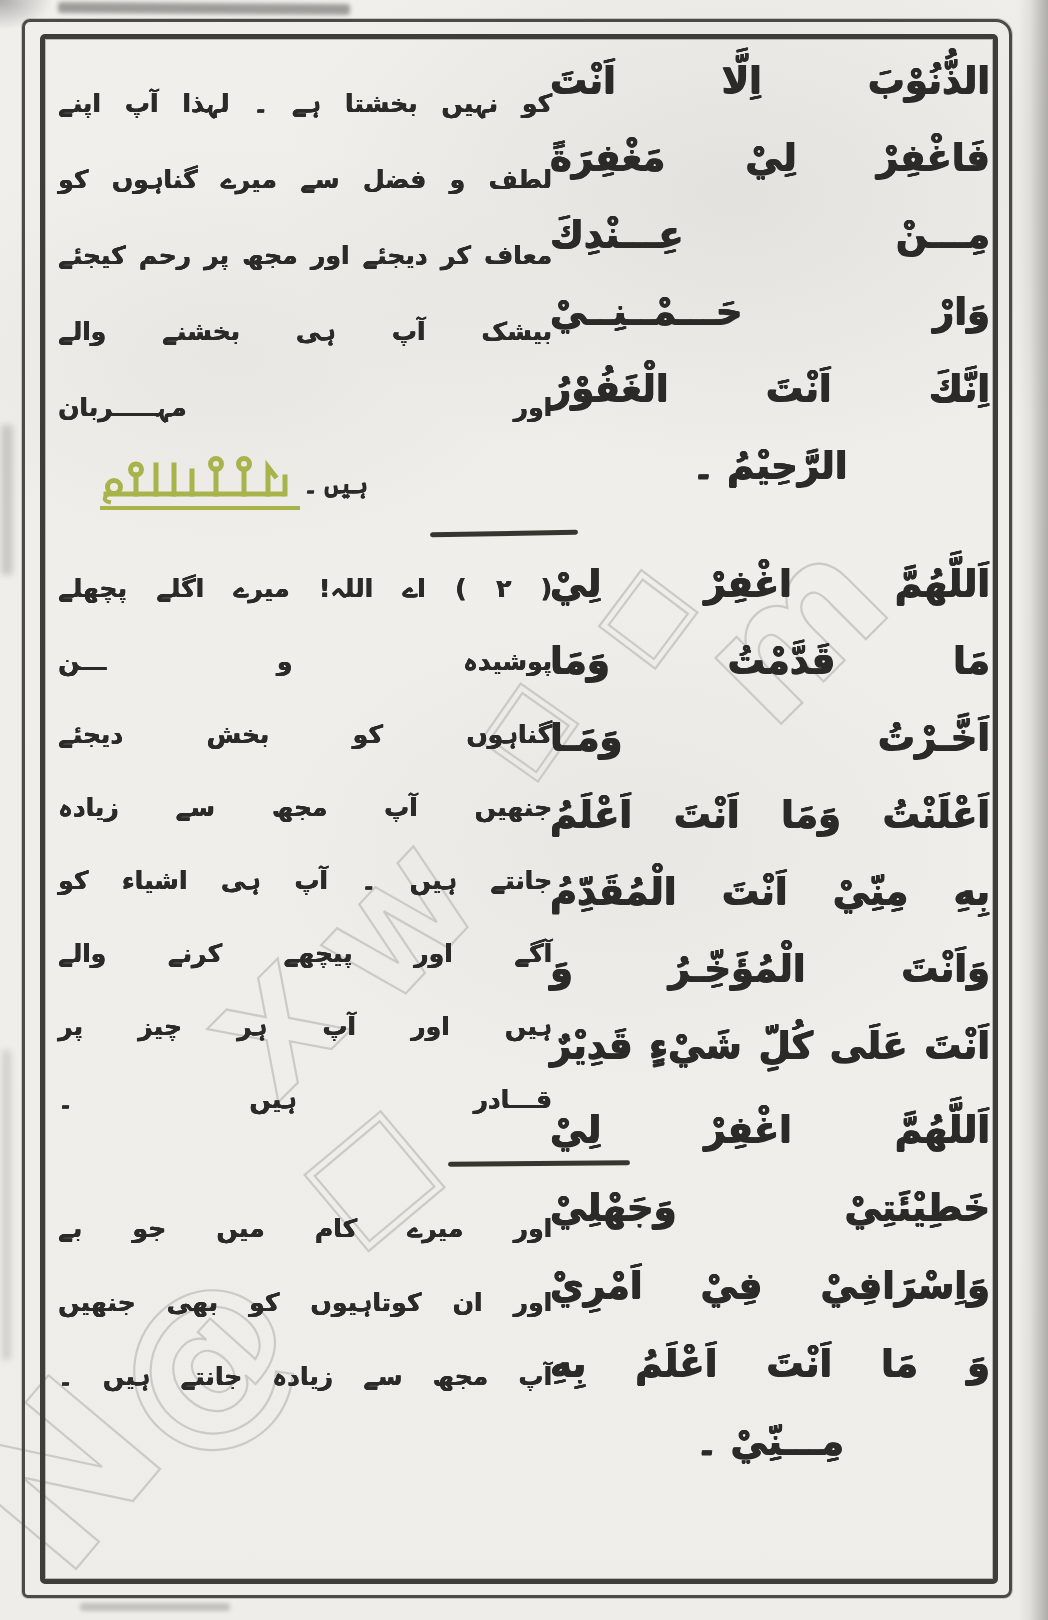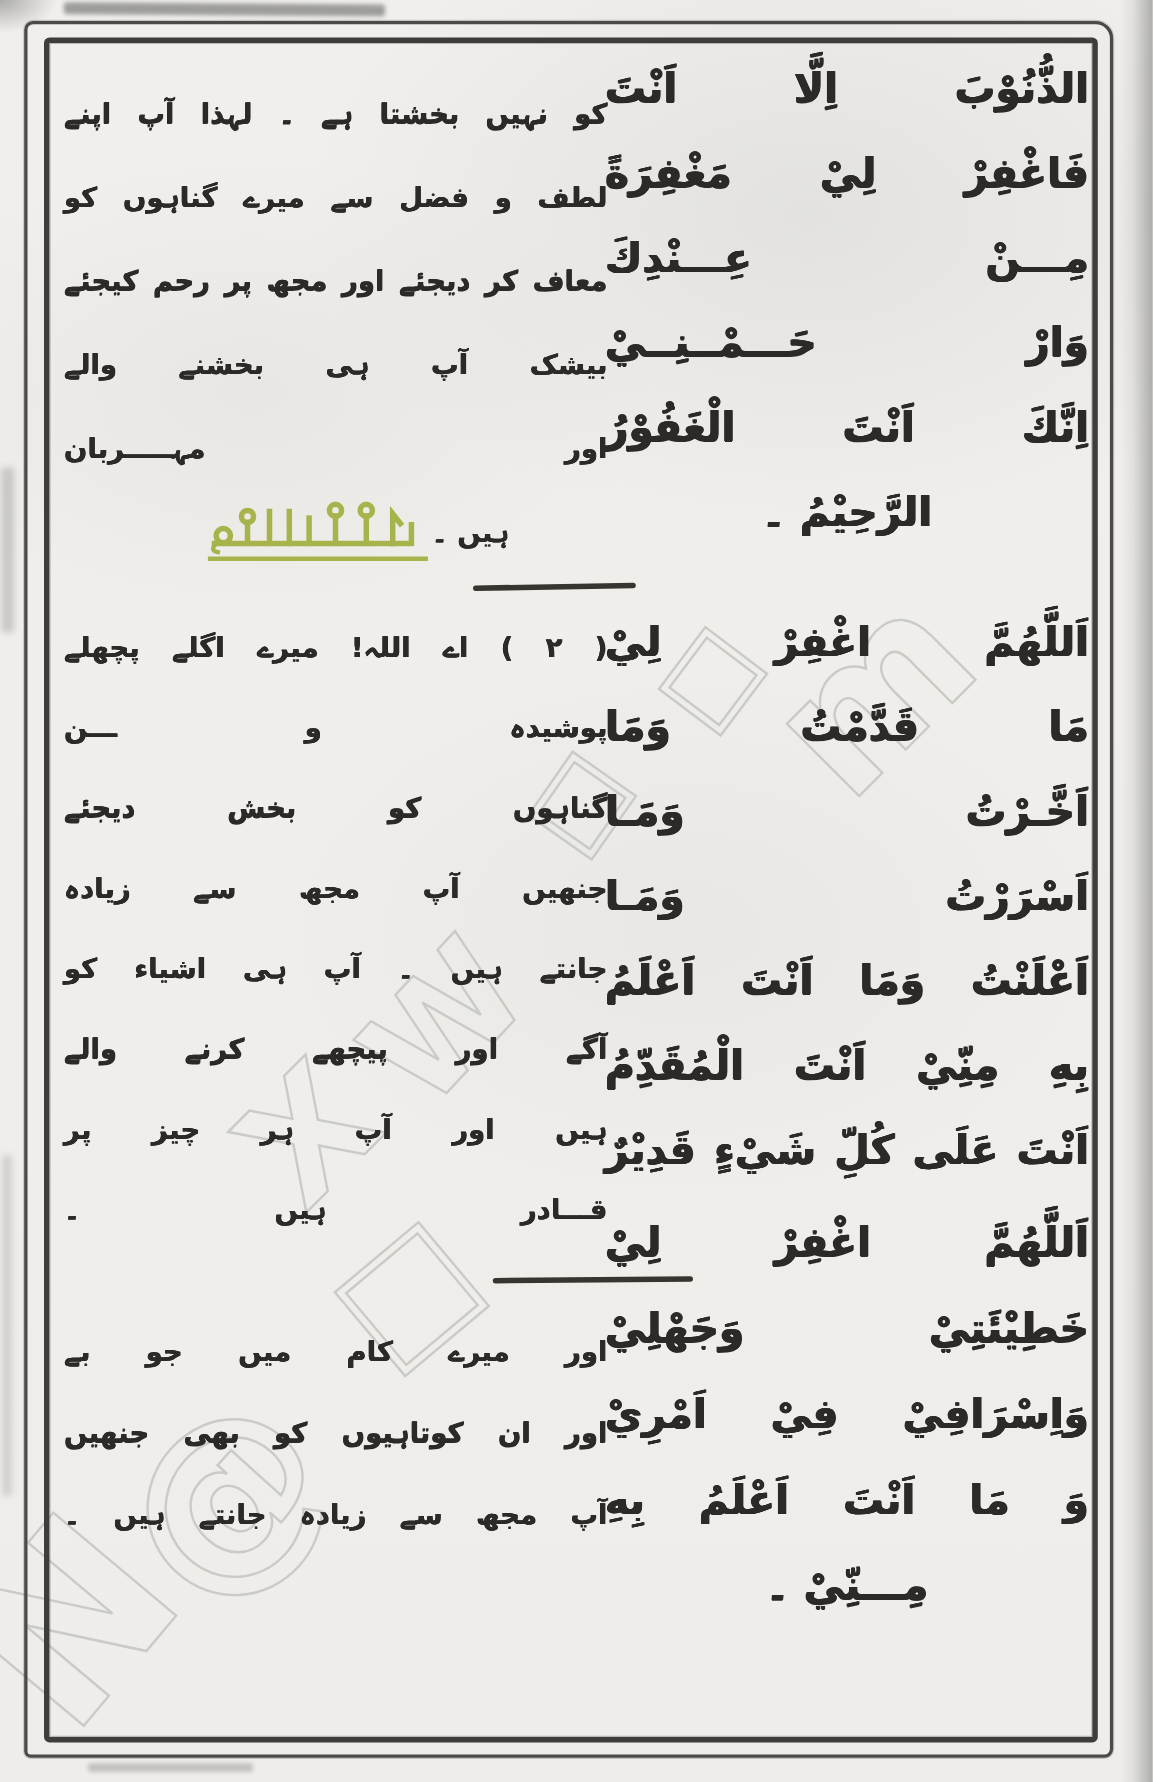--- a/index.html
+++ b/index.html
@@ -66,21 +66,21 @@
     height:73px;line-height:73px;font-size:25px;font-weight:700;
     direction:rtl;text-align:justify;text-align-last:justify;
     text-shadow:.5px 0 currentColor,0 .4px currentColor;
     white-space:nowrap;overflow:visible;
   }
   .u1 .uline{height:76px;line-height:76px;}
   .u1{margin-bottom:30px;}
   .u2{margin-bottom:56px;}
   .u3 .uline{height:74px;line-height:74px;}
   .logo-row{
-    height:76px;display:flex;align-items:center;justify-content:center;direction:rtl;
+    height:76px;display:flex;align-items:center;justify-content:flex-end;direction:rtl;font-family:Liberation Serif, serif;
   }
   .logo-row .hain{font-size:25px;font-weight:700;text-shadow:.5px 0 currentColor;}
   .kufic{margin-left:40px;}
   
   .rule{position:absolute;background:#36352f;height:5px;border-radius:3px;}
   .rule1{left:430px;top:531px;width:148px;transform:rotate(-1deg);}
   .rule2{left:448px;top:1161px;width:182px;transform:rotate(-.5deg);}
 </style>
 </head>
 <body>
@@ -117,23 +117,23 @@
     <div class="aline">فَاغْفِرْ لِيْ مَغْفِرَةً</div>
     <div class="aline">مِـــنْ عِـــنْدِكَ</div>
     <div class="aline">وَارْ حَـــمْــنِــيْ</div>
     <div class="aline">اِنَّكَ اَنْتَ الْغَفُوْرُ</div>
     <div class="aline">الرَّحِيْمُ ۔</div>
   </div>
   <div class="sec a2">
     <div class="aline">اَللَّهُمَّ اغْفِرْ لِيْ</div>
     <div class="aline">مَا قَدَّمْتُ وَمَا</div>
     <div class="aline">اَخَّـرْتُ وَمَـا</div>
-    <div class="aline">اَسْرَرْتُ وَمَـا</div>
     <div class="aline">اَعْلَنْتُ وَمَا اَنْتَ اَعْلَمُ</div>
     <div class="aline">بِهِ مِنِّيْ اَنْتَ الْمُقَدِّمُ</div>
+    <div class="aline">وَاَنْتَ الْمُؤَخِّـرُ وَ</div>
     <div class="aline">اَنْتَ عَلَى كُلِّ شَيْءٍ قَدِيْرٌ</div>
   </div>
   <div class="sec a3">
     <div class="aline">اَللَّهُمَّ اغْفِرْ لِيْ</div>
     <div class="aline">خَطِيْئَتِيْ وَجَهْلِيْ</div>
     <div class="aline">وَاِسْرَافِيْ فِيْ اَمْرِيْ</div>
     <div class="aline">وَ مَا اَنْتَ اَعْلَمُ بِهِ</div>
     <div class="aline">مِـــنِّيْ ۔</div>
   </div>
 </div>

